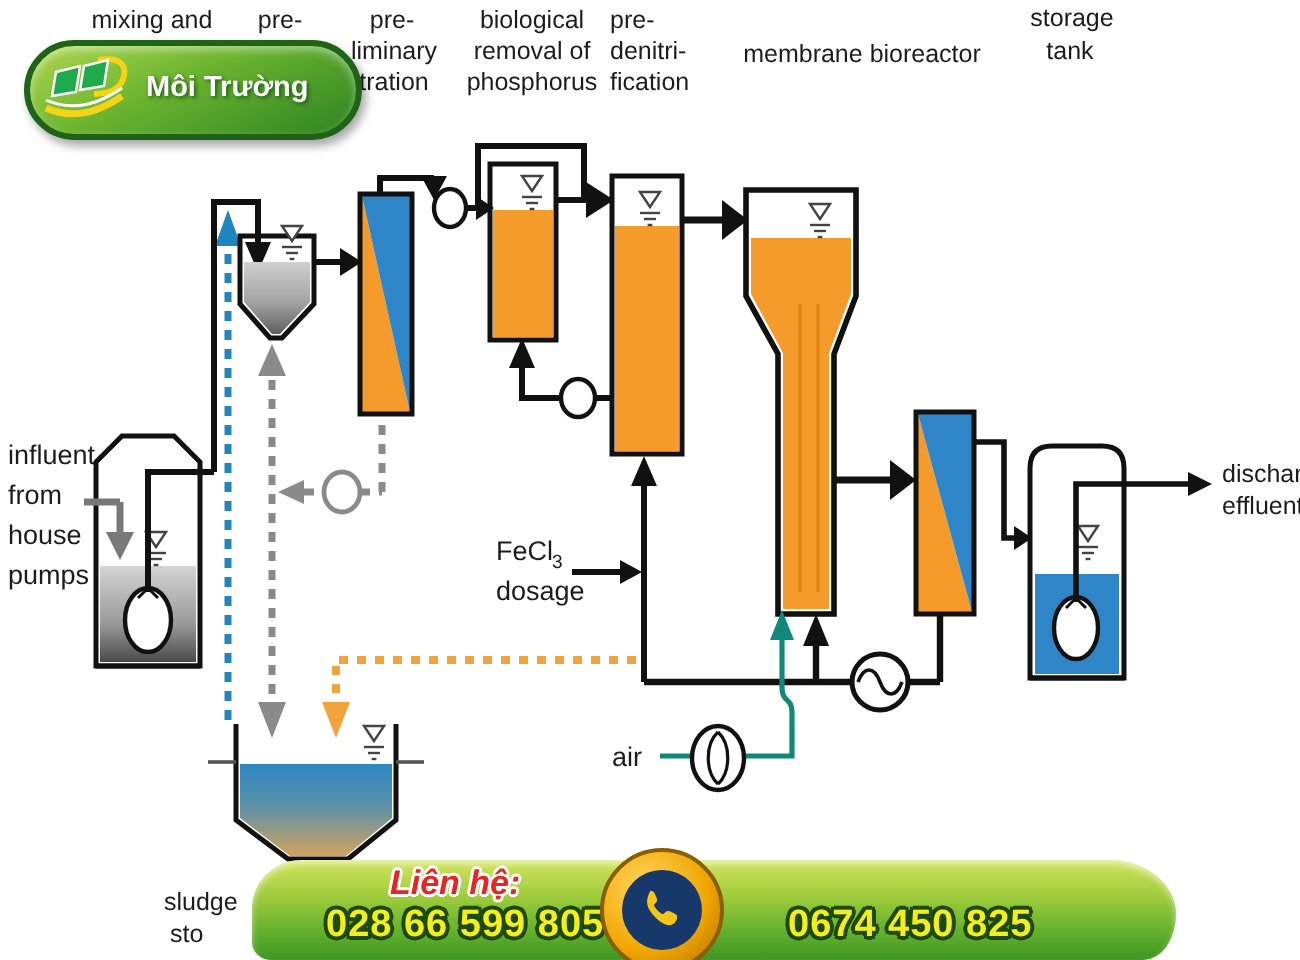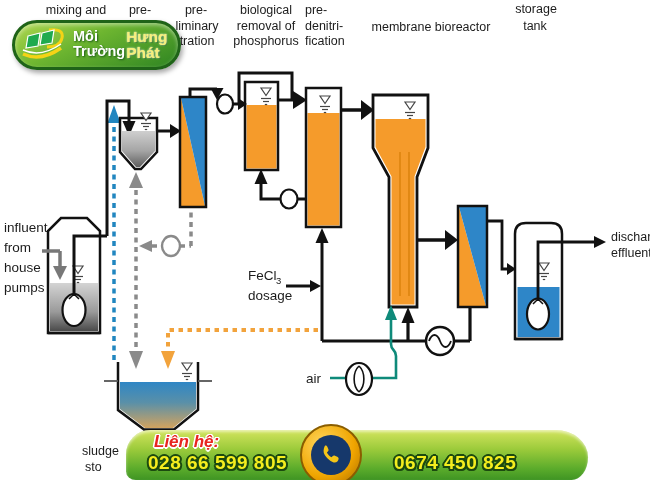--- a/index.html
+++ b/index.html
@@ -18,21 +18,21 @@
   .logo-l1{font-weight:bold;font-size:14.5px;color:#ffffff;text-shadow:1px 1px 2px #1d5c16;}
   .logo-l2{font-weight:bold;font-size:15.5px;color:#f7ef7a;
     text-shadow:0 0 2px #ffffff,1px 1px 1px #2a6e1f;}
   
   .banner{position:absolute;left:126px;top:430px;width:462px;height:50px;z-index:4;
     border-radius:45px 60px 30px 18px / 45px 50px 42px 16px;
     background:linear-gradient(180deg,#d3e45e 0%,#9ccb3b 38%,#5aab2b 78%,#3f9423 100%);
     box-shadow:inset 0 2px 3px rgba(255,255,255,.55);}
   .banner .t-red{position:absolute;font-weight:bold;font-style:italic;font-size:17px;color:#e8251f;
     text-shadow:-1.5px 0 #fff,1.5px 0 #fff,0 -1.5px #fff,0 1.5px #fff,1px 1px #fff,-1px -1px #fff,1px -1px #fff,-1px 1px #fff;
-    white-space:nowrap;}
+    white-space:nowrap;margin-left:41px;}
   .banner .t-yel{position:absolute;font-weight:bold;font-size:19px;color:#f5ee1e;letter-spacing:.5px;
     text-shadow:-2px 0 #1c4a10,2px 0 #1c4a10,0 -2px #1c4a10,0 2px #1c4a10,1.5px 1.5px #1c4a10,-1.5px -1.5px #1c4a10,1.5px -1.5px #1c4a10,-1.5px 1.5px #1c4a10;
     white-space:nowrap;}
   .phone{position:absolute;left:174px;top:-6px;width:58px;height:58px;border-radius:50%;
     background:radial-gradient(circle at 35% 32%,#ffd75e,#f0a500 58%,#b37400 95%);
     border:2px solid #8a5d00;display:flex;align-items:center;justify-content:center;}
   .phone-inner{width:40px;height:40px;border-radius:50%;background:#16386b;
     display:flex;align-items:center;justify-content:center;}
 </style>
 </head>
@@ -285,28 +285,27 @@
 <div class="logo">
   <svg class="logo-emblem" viewBox="0 0 52 40">
     <path d="M30,5 Q45,3 43,13 Q41,22 28,22" fill="none" stroke="#f5d316" stroke-width="3"></path>
     <polygon points="9,11 21,8 19,21 7,23" fill="#1faa4e" stroke="#fff" stroke-width="1.2"></polygon>
     <polygon points="23,8 35,5 33,18 21,20" fill="#1faa4e" stroke="#fff" stroke-width="1.2"></polygon>
     <path d="M4,29 Q22,37 42,23" fill="none" stroke="#f5d316" stroke-width="3.5"></path>
     <path d="M4,25 Q22,33 42,19" fill="none" stroke="#ffffff" stroke-width="1.5"></path>
   </svg>
   <div class="logo-text">
     <span class="logo-l1">Môi Trường</span>
-    <span class="logo-l2">Hưng Phát</span>
   </div>
 </div>
 
 
 <div class="banner">
   <span class="t-red" style="left:28px;top:2px;">Liên hệ:</span>
-  <span class="t-yel" style="left:22px;top:22px;">028 66 599 805</span>
+  <span class="t-yel" style="left:37px;top:22px;">028 66 599 805</span>
   <div class="phone">
     <div class="phone-inner">
       <svg width="26" height="26" viewBox="0 0 24 24">
         <path d="M6.6,3.2 C7.4,3 8.2,3.5 8.6,4.4 L9.6,6.6 C9.9,7.4 9.7,8.2 9.1,8.8 L8.2,9.7 C8.8,11.2 10.9,13.4 12.5,14 L13.4,13.1 C14,12.5 14.8,12.3 15.6,12.6 L17.8,13.6 C18.7,14 19.2,14.8 19,15.6 C18.7,17.3 17.2,19.5 14.4,18.9 C11,18.1 6.1,13.2 5.3,9.8 C4.7,7 6,4.1 6.6,3.2 Z" fill="#f5c518"></path>
       </svg>
     </div>
   </div>
   <span class="t-yel" style="left:268px;top:22px;">0674 450 825</span>
 </div>
 

